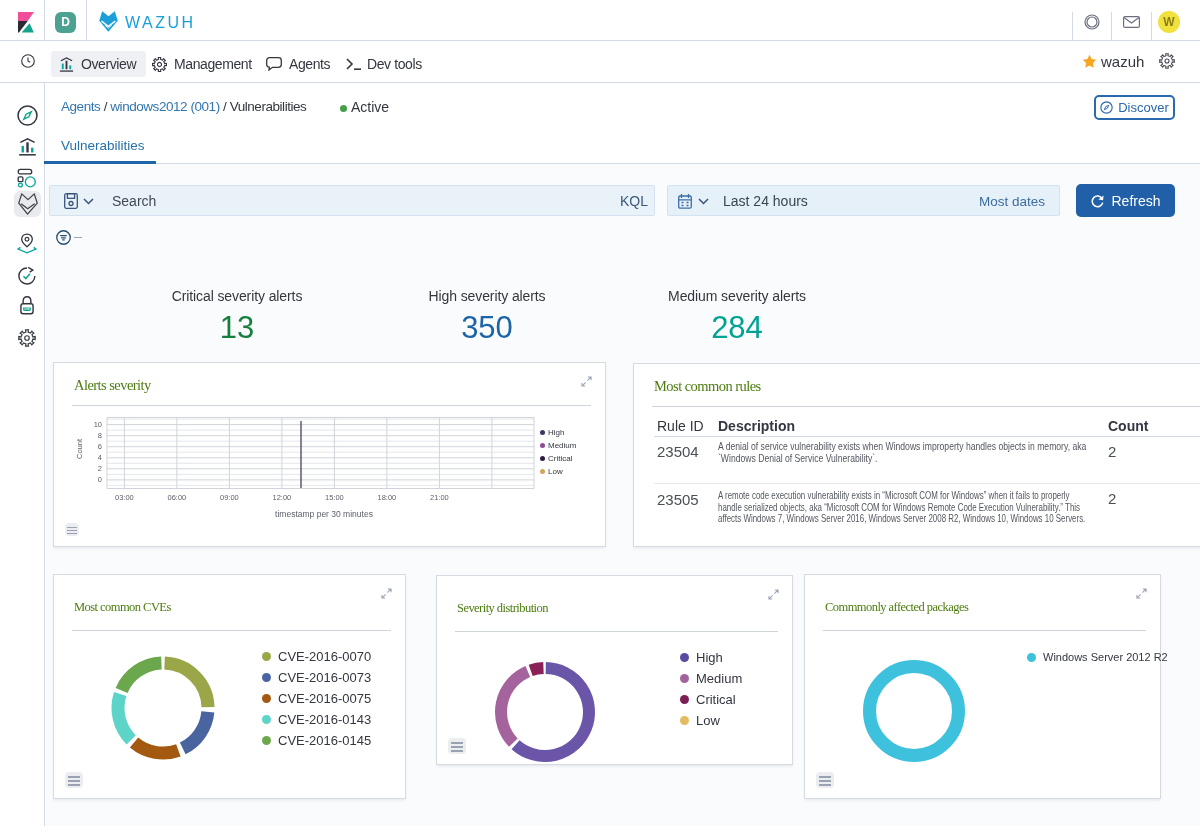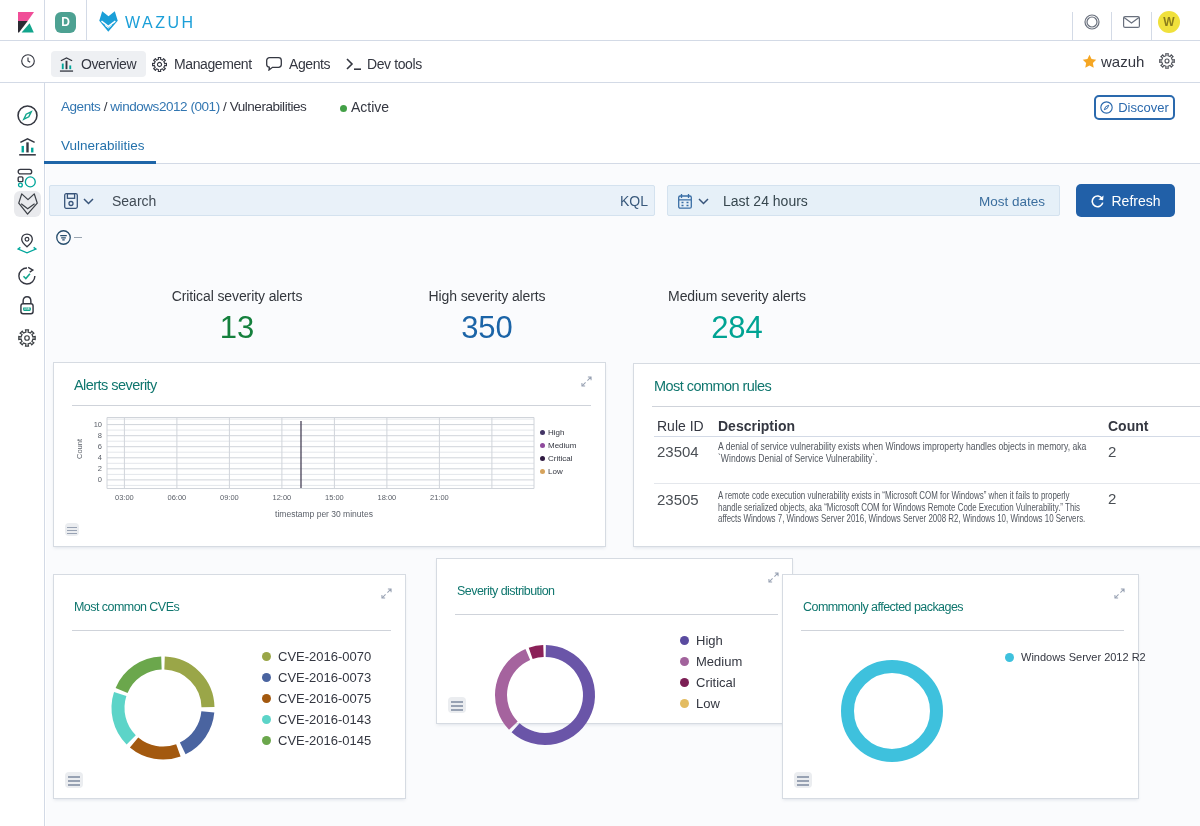--- a/index.html
+++ b/index.html
@@ -36,21 +36,21 @@
 #searchbar { position:absolute; left:3px; top:21px; width:606px; height:31px; background:#e9f1f9; border:1px solid #d4e2ef; border-radius:2px; }
 #datebar { position:absolute; left:621px; top:21px; width:393px; height:31px; background:#e6f0f8; border:1px solid #d4e2ef; border-radius:2px; }
 #refresh { position:absolute; left:1030px; top:20px; width:99px; height:33px; background:#2160a8; border-radius:5px; color:#fff; font-size:14px; display:flex; align-items:center; justify-content:center; gap:7px; }
 .pill2 { height:20px; background:#e7eff6; border:1px solid #cdd9e5; font-size:10.5px; color:#3d5265; line-height:18px; padding:0 5px; white-space:nowrap; }
 
 .stat { position:absolute; top:124px; width:250px; text-align:center; }
 .stat .lb { font-size:14px; letter-spacing:-0.1px; color:#33373d;text-align:center; }
 .stat .num { font-size:31px; margin-top:6px; }
 
 .panel { position:absolute; background:#fff; border:1px solid #d6dbe2; box-shadow:0 2px 3px -1px rgba(152,162,179,0.25); }
-.ptitle { position:absolute; left:20px; top:14px; font-size:14.5px; letter-spacing:-0.55px; color:#0f766e; }
+.ptitle { position:absolute; left:20px; top:14px; font-size:14.5px; letter-spacing:-0.55px; color:#4d7c0f;font-family:Liberation Serif, serif; }
 .phr { position:absolute; left:18px; right:14px; top:42px; height:1px; background:#cfd3da; }
 .expand { position:absolute; right:13px; top:13px; width:11px; height:11px; }
 .listic { position:absolute; left:11px; bottom:10px; background:#ebedf0; border-radius:4px; }
 .legend { position:absolute; font-size:13px; color:#343741; }
 .legend .li { display:flex; align-items:center; gap:7px; margin-bottom:6px; }
 .dot { width:9px; height:9px; border-radius:50%; display:inline-block; }
 </style>
 </head>
 <body>
 
@@ -364,21 +364,21 @@
       <div class="li"><span class="dot" style="background:#5cd4c8"></span>CVE-2016-0143</div>
       <div class="li"><span class="dot" style="background:#6ba74c"></span>CVE-2016-0145</div>
     </div>
     <div class="listic" style="width:18px;height:16px;padding:3px">
         <div style="height:1.5px;background:#98a2b3;margin:1px 0"></div>
         <div style="height:1.5px;background:#98a2b3;margin:2.5px 0"></div>
         <div style="height:1.5px;background:#98a2b3;margin:2.5px 0"></div>
       </div>
   </div>
 
-  <div class="panel" id="p4" style="left:390px;top:394px;width:357px;height:166px">
+  <div class="panel" id="p4" style="left:390px;top:411px;width:357px;height:190px">
     <div class="ptitle" style="top:25px;font-size:12.5px">Severity distribution</div>
     <svg class="expand" viewBox="0 0 12 12">
         <path d="M7.5 1 H11 V4.5 M11 1 L7 5 M4.5 11 H1 V7.5 M1 11 L5 7" fill="none" stroke="#98a2b3" stroke-width="1.1"></path>
       </svg>
     <div class="phr" style="top:55px"></div>
     <svg class="abs" style="left:47px;top:75px" width="122" height="122" viewBox="0 0 122 122">
       <g transform="translate(-483.5,-649.5)">
         <path d="M 545.27 666.51 A 44 44 0 1 1 515.06 743.20" stroke="#6a55a8" stroke-width="12" fill="none"></path>
         <path d="M 512.85 741.06 A 44 44 0 0 1 527.31 670.00" stroke="#a5639e" stroke-width="12" fill="none"></path>
         <path d="M 530.18 668.90 A 44 44 0 0 1 542.96 666.53" stroke="#8b2158" stroke-width="12" fill="none"></path>
@@ -390,21 +390,21 @@
       <div class="li"><span class="dot" style="background:#7c1f55"></span>Critical</div>
       <div class="li"><span class="dot" style="background:#e3bc61"></span>Low</div>
     </div>
     <div class="listic" style="width:18px;height:16px;padding:3px">
         <div style="height:1.5px;background:#98a2b3;margin:1px 0"></div>
         <div style="height:1.5px;background:#98a2b3;margin:2.5px 0"></div>
         <div style="height:1.5px;background:#98a2b3;margin:2.5px 0"></div>
       </div>
   </div>
 
-  <div class="panel" id="p5" style="left:736px;top:410px;width:357px;height:225px">
+  <div class="panel" id="p5" style="left:758px;top:410px;width:357px;height:225px">
     <div class="ptitle" style="top:25px;font-size:12.5px">Commmonly affected packages</div>
     <svg class="expand" viewBox="0 0 12 12">
         <path d="M7.5 1 H11 V4.5 M11 1 L7 5 M4.5 11 H1 V7.5 M1 11 L5 7" fill="none" stroke="#98a2b3" stroke-width="1.1"></path>
       </svg>
     <div class="phr" style="top:55px"></div>
     <svg class="abs" style="left:48px;top:75px" width="122" height="122" viewBox="0 0 122 122">
       <circle cx="61" cy="61" r="44.5" fill="none" stroke="#3ec1dd" stroke-width="13"></circle>
     </svg>
     <div class="legend" style="left:222px;top:76px;white-space:nowrap;font-size:11px">
       <div class="li"><span class="dot" style="background:#3ec1dd"></span>Windows Server 2012 R2</div>

